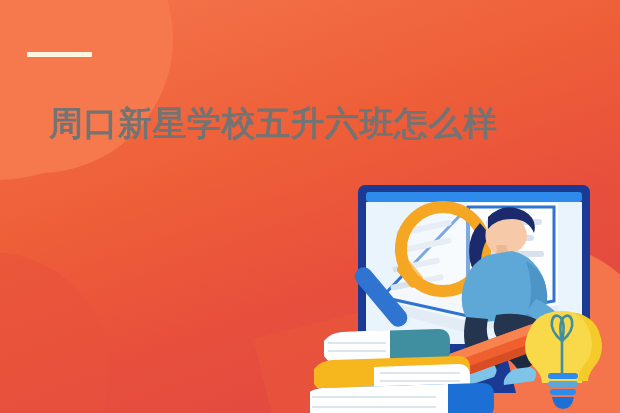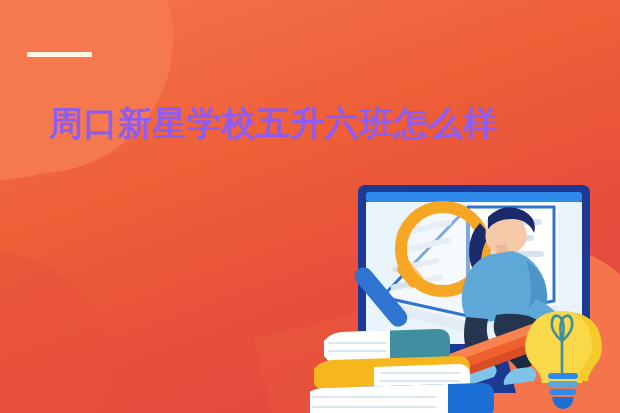--- a/index.html
+++ b/index.html
@@ -79,21 +79,21 @@
     background: #FFF6E2;
     border-radius: 1px;
   }
   .headline {
     position: absolute;
     left: 49px;
     top: 103px;
     font-size: 34px;
     line-height: 40px;
     font-weight: bold;
-    color: #8b5cf6;
+    color: #737373;
     letter-spacing: .5px;
     white-space: nowrap;
   }
 
   
   .illus {
     position: absolute;
     left: 310px;
     top: 183px;
     width: 310px;

